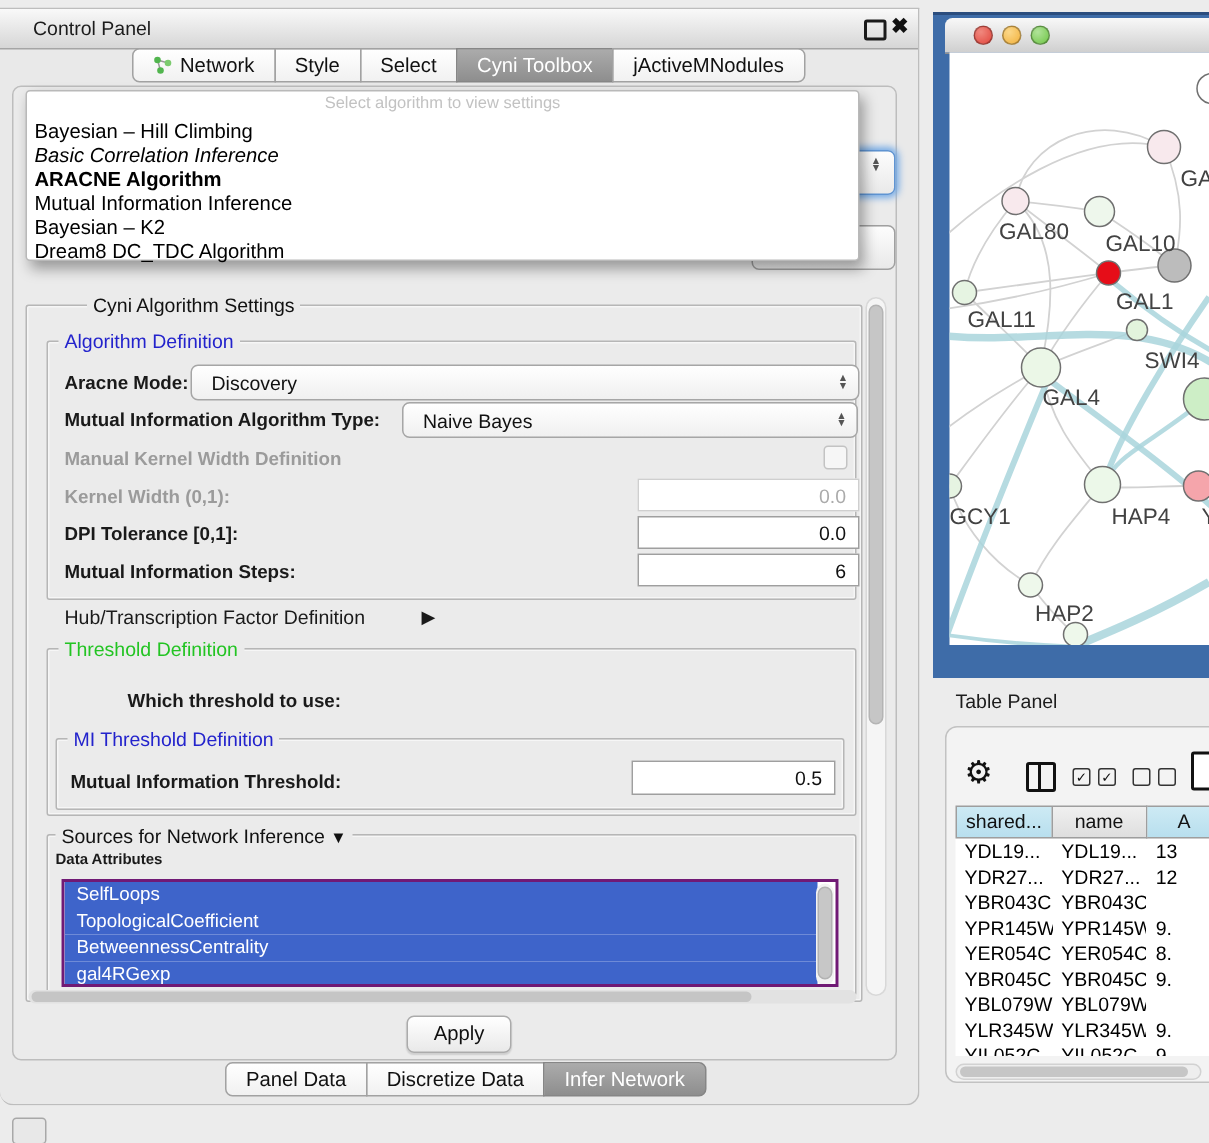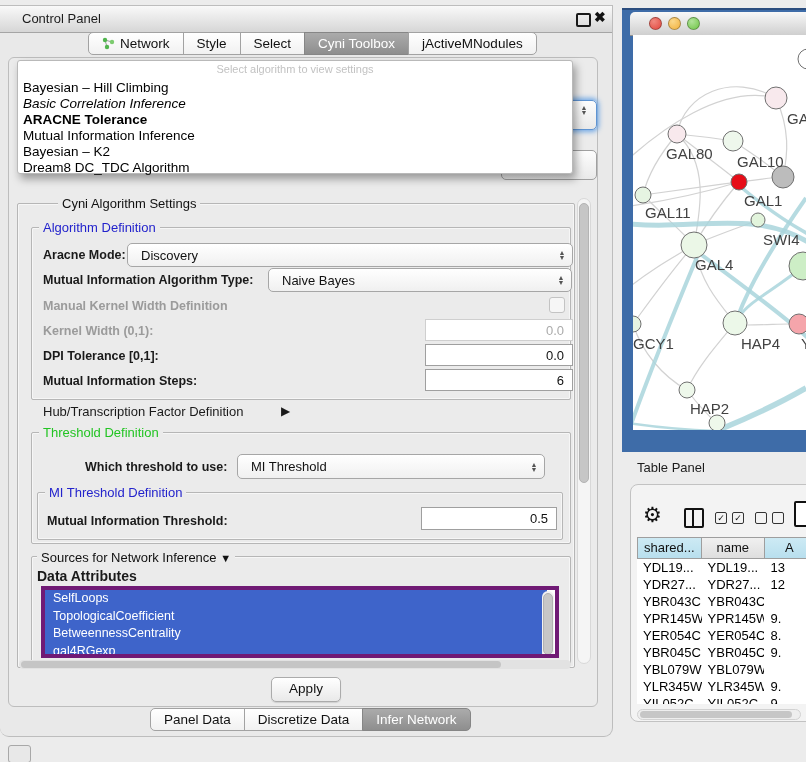--- a/index.html
+++ b/index.html
@@ -53,21 +53,21 @@
   #algo-popup{position:absolute;left:8px;top:2px;width:556px;height:114px;background:#fff;
     border:1px solid #b9b9b9;border-radius:3px;box-shadow:3px 5px 9px rgba(0,0,0,.35);z-index:10;box-sizing:border-box;}
   #algo-ph{position:absolute;left:0;top:2px;width:100%;text-align:center;color:#c2c2c2;font-size:11px;}
   .algo-item{position:absolute;left:5px;font-size:13.5px;color:#000;white-space:nowrap;}
   .algo-item.bold{font-weight:bold;}
 
   .frag{position:absolute;z-index:2;border:1px solid #a0a0a0;border-radius:5px;background:linear-gradient(#fdfdfd,#e9e9e9);box-sizing:border-box;}
   #frag1{box-shadow:0 0 5px 2px #74aae6;border-color:#5f94d2;}
 
   
-  #attr-list{position:absolute;left:32px;top:528px;width:518px;height:72px;background:#fff;border:4px solid #701a75;box-sizing:border-box;overflow:hidden;}
+  #attr-list{position:absolute;left:32px;top:528px;width:518px;height:72px;background:#fff;border:2px solid #701a75;box-sizing:border-box;overflow:hidden;}
   .attr-item{height:17.5px;line-height:17.5px;padding-left:8px;background:#3e64ca;color:#fff;font-size:12.5px;width:494px;}
   #attr-vsb{position:absolute;right:1px;top:1px;width:12px;height:68px;background:#f2f2f2;border-radius:6px;}
   #attr-vsb .thumb{position:absolute;left:1px;top:2px;width:10px;height:62px;background:#c7c7c7;border:1px solid #b2b2b2;border-radius:6px;box-sizing:border-box;}
 
   .hpill{position:absolute;background:#e2e2e2;border-radius:5px;}
   .hpill .thumb{position:absolute;background:#c5c5c5;border-radius:4px;}
 
   #set-vsb{position:absolute;left:568px;top:140px;width:14px;height:466px;background:#f5f5f5;border:1px solid #d8d8d8;border-radius:7px;box-sizing:border-box;}
   #set-vsb .thumb{position:absolute;left:1px;top:4px;width:10px;height:280px;background:#c6c6c6;border:1px solid #b4b4b4;border-radius:6px;box-sizing:border-box;}
 
@@ -153,21 +153,21 @@
             <span>▼</span>
           </div>
       </div>
       <div id="frag2" class="frag" style="left:492px;top:92px;width:96px;height:30px;"></div>
 
       <div id="algo-popup">
         <div id="algo-ph">Select algorithm to view settings</div>
         <div id="algo-items">
             <div class="algo-item" style="top: 19px;">Bayesian – Hill Climbing</div>
             <div class="algo-item" style="top: 35px; font-style: italic;">Basic Correlation Inference</div>
-            <div class="algo-item bold" style="top: 51px;">ARACNE Tolerance</div>
+            <div class="algo-item bold" style="top: 51px;">ARACNE Algorithm</div>
             <div class="algo-item" style="top: 67px;">Mutual Information Inference</div>
             <div class="algo-item" style="top: 83px;">Bayesian – K2</div>
             <div class="algo-item" style="top: 99px;">Dream8 DC_TDC Algorithm</div>
           </div>
       </div>
 
       <div class="group" style="left:8px;top:145px;width:556px;height:463px;"></div>
       <span class="legend" style="left:18px;top:138px;margin-left:31px;">Cyni Algorithm Settings</span>
 
       <div class="group" style="left:22px;top:169px;width:538px;height:171px;"></div>
@@ -203,39 +203,32 @@
       <span class="lbl" style="left:34px;top:316px;">Mutual Information Steps:</span>
       <div class="field" style="left:416px;top:311px;width:148px;">6</div>
 
       <span class="lbl plain" style="left:34px;top:346px;">Hub/Transcription Factor Definition</span>
       <span class="lbl plain" style="left:272px;top:346px;font-size:12px;">▶</span>
 
       <div class="group" style="left:22px;top:374px;width:538px;height:110px;"></div>
       <span class="legend green" style="left:30px;top:367px;">Threshold Definition</span>
 
       <span class="lbl" style="left:76px;top:402px;">Which threshold to use:</span>
-      <div class="combo" style="left:228px;top:396px;width:308px;height:25px;">
-        <span class="cval">MI Threshold</span>
-        <span class="stepper">
-            <span>▲</span>
-            <span>▼</span>
-          </span>
-      </div>
 
       <div class="group" style="left:28px;top:434px;width:524px;height:46px;"></div>
       <span class="legend blue" style="left:36px;top:427px;">MI Threshold Definition</span>
       <span class="lbl" style="left:38px;top:456px;">Mutual Information Threshold:</span>
       <div class="field" style="left:412px;top:449px;width:136px;height:23px;">0.5</div>
 
       <div class="group" style="left:22px;top:498px;width:538px;height:106px;"></div>
       <span class="legend" style="left:28px;top:492px;">
         <span>Sources for Network Inference</span>
         <span style="font-size:11px;">▼</span>
       </span>
-      <span class="lbl" style="left:28px;top:510px;font-size:14px;">Data Attributes</span>
+      <span class="lbl" style="left:28px;top:510px;font-size:10px;">Data Attributes</span>
 
       <div id="attr-list">
         <div class="attr-item">SelfLoops</div>
           <div class="attr-item">TopologicalCoefficient</div>
           <div class="attr-item">BetweennessCentrality</div>
           <div class="attr-item">gal4RGexp</div>
           <div id="attr-vsb">
             <div class="thumb"></div>
           </div>
       </div>

